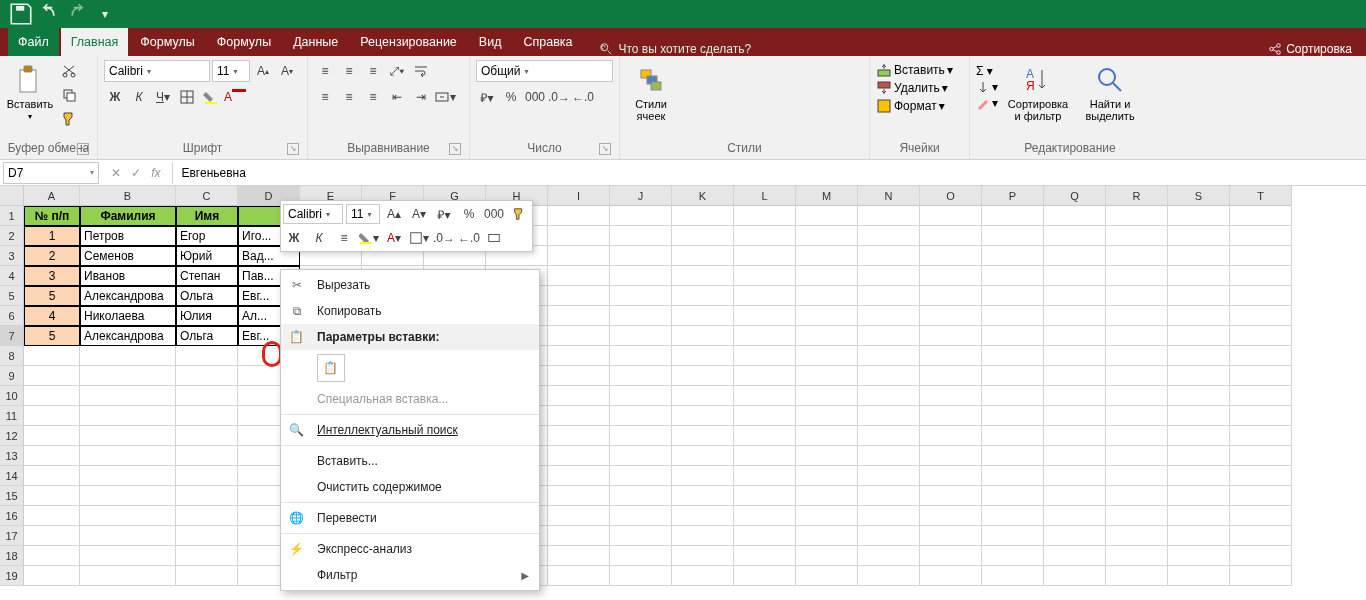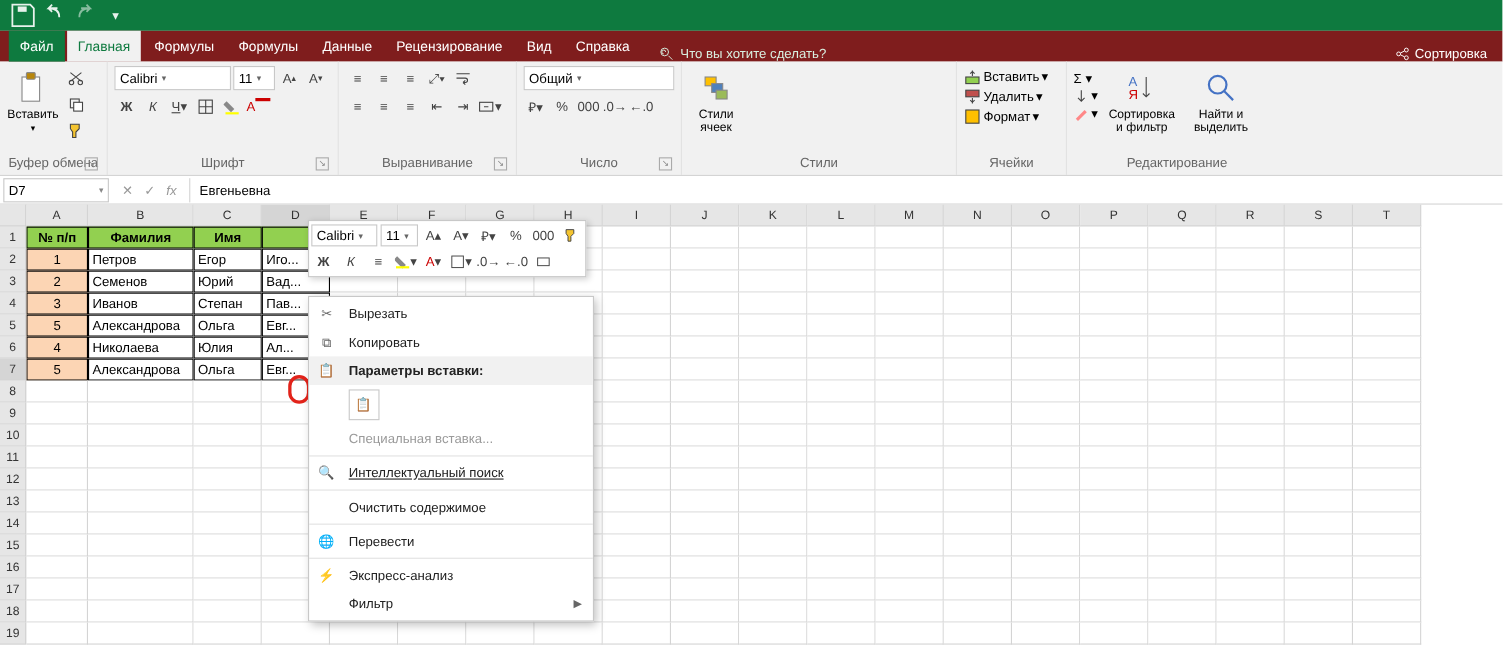--- a/index.html
+++ b/index.html
@@ -879,20 +879,24 @@
       <span>Специальная вставка...</span>
     </div>
   <div class="ctx-sep"></div>
   <div class="ctx-item">
       <span class="icon">🔍</span>
       <span style="text-decoration:underline">Интеллектуальный поиск</span>
     </div>
   <div class="ctx-sep"></div>
   <div class="ctx-item">
       <span class="icon"></span>
+      <span>Вставить...</span>
+    </div>
+  <div class="ctx-item">
+      <span class="icon"></span>
       <span>Очистить содержимое</span>
     </div>
   <div class="ctx-sep"></div>
   <div class="ctx-item">
       <span class="icon">🌐</span>
       <span>Перевести</span>
     </div>
   <div class="ctx-sep"></div>
   <div class="ctx-item">
       <span class="icon">⚡</span>

